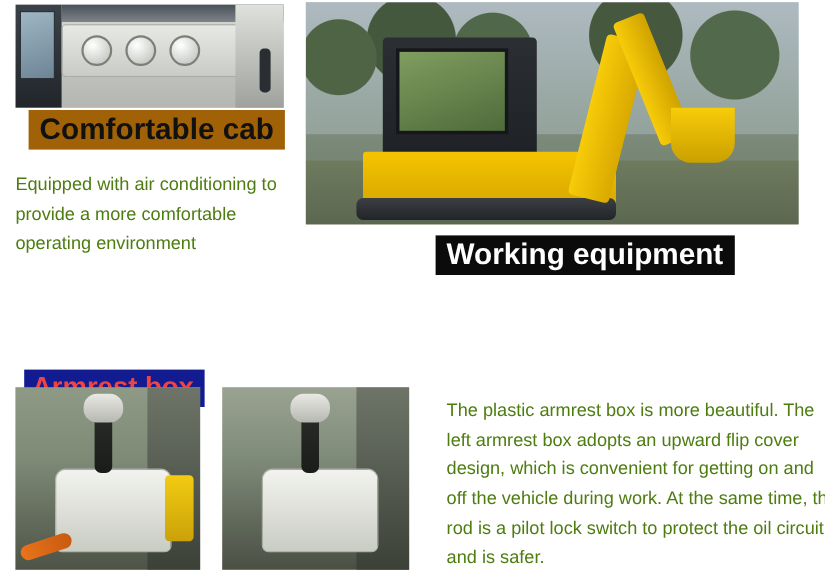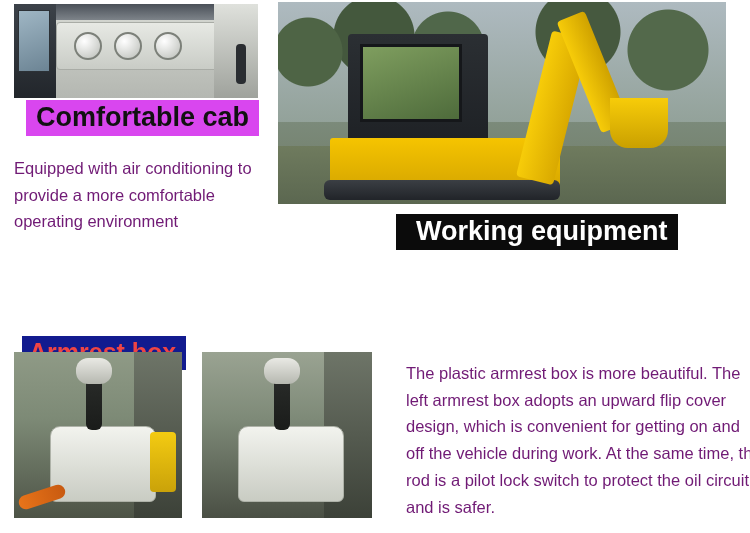--- a/index.html
+++ b/index.html
@@ -211,45 +211,45 @@
     position: absolute;
     font-weight: bold;
     white-space: nowrap;
     line-height: 1.05;
   }
   #heading-cab {
     left: 26px;
     top: 100px;
     font-size: 27px;
     color: #111111;
-    background: #d946ef;
+    background: #a16207;
     padding: 3px 10px 5px 10px;
   }
   #heading-working {
     left: 396px;
     top: 214px;
     font-size: 27px;
     color: #ffffff;
     background: #0b0b0b;
-    padding: 3px 10px 5px 20px;
+    padding: 3px 10px 5px 10px;
   }
   #heading-armrest {
     left: 22px;
     top: 308px;
     font-size: 25px;
     color: #ef4444;
     background: #121b8f;
     padding: 3px 10px 5px 7px;
     margin-top: 28px;
   }
 
   
   .para {
     position: absolute;
-    color: #701a75;
+    color: #4d7c0f;
     font-size: 16.5px;
     line-height: 1.62;
   }
   #para-cab {
     left: 14px;
     top: 155px;
     width: 256px;
   }
   #para-working {
     left: 278px;

